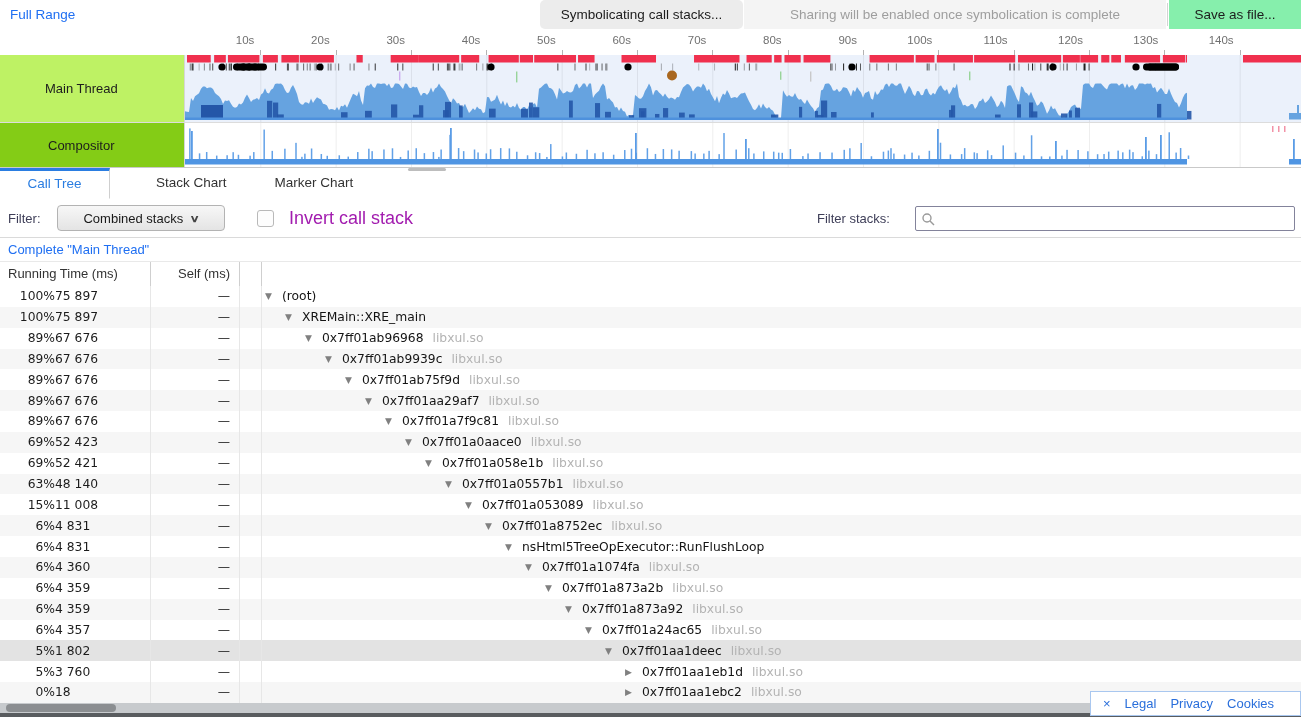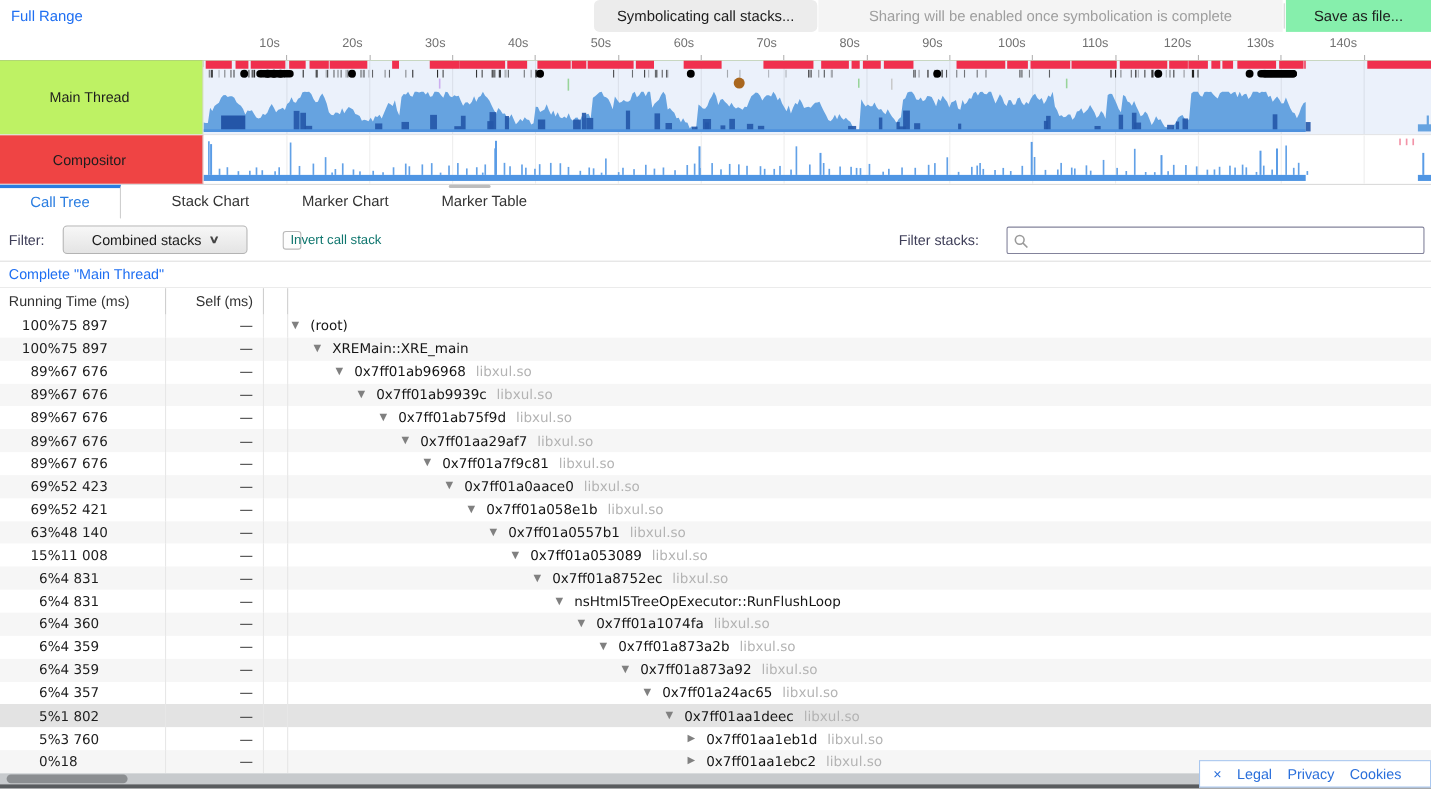--- a/index.html
+++ b/index.html
@@ -20,21 +20,21 @@
   #ruler{position:absolute;left:0;top:30px;width:1301px;height:25px;border-bottom:6px solid #4d7c0f;background:#fff;}
   #ruler-ticks{position:absolute;left:185px;top:0;width:1116px;height:25px;}
   .rlabel{position:absolute;top:4px;width:56px;text-align:right;font-size:11.5px;color:#707070;}
   .rtick{position:absolute;bottom:0;width:1px;height:5px;background:#b3b3b3;}
   .track-row{position:absolute;left:0;width:1301px;}
   #row-main{top:55px;height:67px;border-bottom:1px solid #dcdcdc;}
   #row-comp{top:123px;height:44px;border-bottom:1px solid #c9c9c9;}
   .track-label{position:absolute;left:0;top:0;bottom:0;width:185px;font-size:13px;color:#1d1d1d;
     display:flex;align-items:center;padding-left:45px;box-sizing:border-box;border-right:1px solid #d6d6d6;}
   #row-main .track-label{background:#bef264;}
-  #row-comp .track-label{background:#ef4444;padding-left:48px;}
+  #row-comp .track-label{background:#84cc16;padding-left:48px;}
   .track-canvas{position:absolute;left:185px;top:0;bottom:0;width:1116px;}
   #row-main .track-canvas{background:#ebf1fb;}
   #row-comp .track-canvas{background:#ffffff;}
   .track-canvas svg{position:absolute;left:0;top:0;}
   #tl-scroll-thumb{position:absolute;left:408px;top:168px;width:38px;height:3px;background:#bdbdbd;border-radius:2px;z-index:5;}
   
   #tabbar{position:absolute;left:0;top:168px;width:1301px;height:32px;display:flex;border-bottom:1px solid #cfcfcf;background:#fff;}
   .tab{height:31px;line-height:29px;font-size:13.5px;color:#333;text-align:center;cursor:pointer;box-sizing:border-box;}
   .tab.selected{color:#2a7de1;border-top:3px solid #2a7de1;border-right:1px solid #cfcfcf;line-height:26px;
     width:110px;margin-bottom:-1px;background:#fff;border-bottom:1px solid #fff;}
@@ -42,21 +42,21 @@
   .tab:nth-child(2){margin-left:22px;}
   
   #filterrow{position:absolute;left:0;top:200px;width:1301px;height:37px;border-bottom:1px solid #dadada;background:#fff;}
   #filter-label{position:absolute;left:8px;top:0;line-height:37px;font-size:13px;color:#3e3e58;}
   #stacks-dropdown{position:absolute;left:57px;top:5px;width:168px;height:26px;box-sizing:border-box;
     background:linear-gradient(#f7f7f7,#e4e4e4);border:1px solid #b3b3b3;border-radius:4px;
     font-size:13px;color:#191919;display:flex;align-items:center;justify-content:center;gap:8px;cursor:pointer;}
   #stacks-dropdown .chev{font-size:10px;color:#444;font-weight:bold;transform:scaleX(1.4);}
   #invert-checkbox{position:absolute;left:257px;top:10px;width:15px;height:15px;background:#fdfdfd;
     border:1px solid #b9b9b9;border-radius:3px;cursor:pointer;}
-  #invert-label{position:absolute;left:264px;top:0;line-height:37px;font-size:12px;color:#0f766e;cursor:pointer;}
+  #invert-label{position:absolute;left:289px;top:0;line-height:37px;font-size:18px;color:#a21caf;cursor:pointer;}
   #filter-stacks-label{position:absolute;left:817px;top:0;line-height:37px;font-size:13px;color:#3e3e58;}
   #stack-search{position:absolute;left:915px;top:6px;width:380px;height:25px;box-sizing:border-box;
     border:1px solid #83839b;border-radius:2px;background:#fff;}
   #stack-search svg{position:absolute;left:5px;top:5px;}
   #stack-search input{position:absolute;left:22px;top:1px;width:350px;height:21px;border:none;outline:none;
     font-size:13px;font-family:"Liberation Sans",sans-serif;background:transparent;}
   
   #breadcrumb{position:absolute;left:0;top:238px;width:1301px;height:24px;border-bottom:1px solid #e9e9e9;
     font-size:13px;color:#1f6ff2;line-height:24px;padding-left:8px;box-sizing:border-box;cursor:pointer;background:#fff;}
   #thead{position:absolute;left:0;top:262px;width:1301px;height:24px;display:flex;font-size:13px;color:#333;background:#fff;}
@@ -509,21 +509,20 @@
         <rect x="1108" y="16" width="1.8" height="20" fill="#5a9ce6"></rect>
       </svg>
     </div>
 </div>
 <div id="tl-scroll-thumb"></div>
 
 <div id="tabbar">
     <div class="tab selected">Call Tree</div>
     <div class="tab">Stack Chart</div>
     <div class="tab">Marker Chart</div>
-    <div class="tab">Marker Table</div>
   </div>
 
 <div id="filterrow">
   <span id="filter-label">Filter:</span>
   <div id="stacks-dropdown">
     <span>Combined stacks</span>
     <span class="chev">∨</span>
   </div>
   <div id="invert-checkbox"></div>
   <span id="invert-label">Invert call stack</span>

